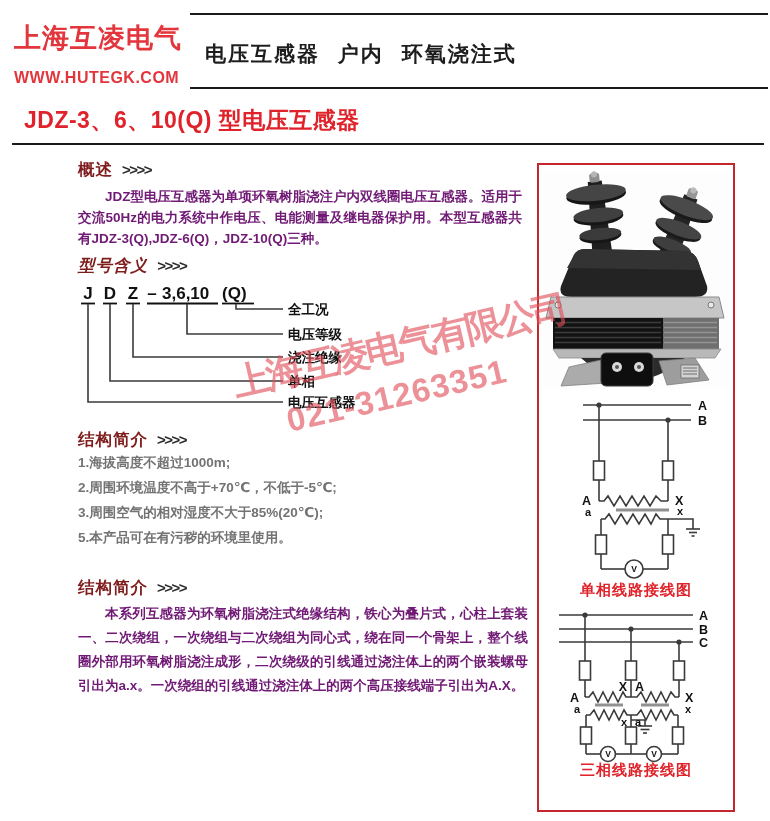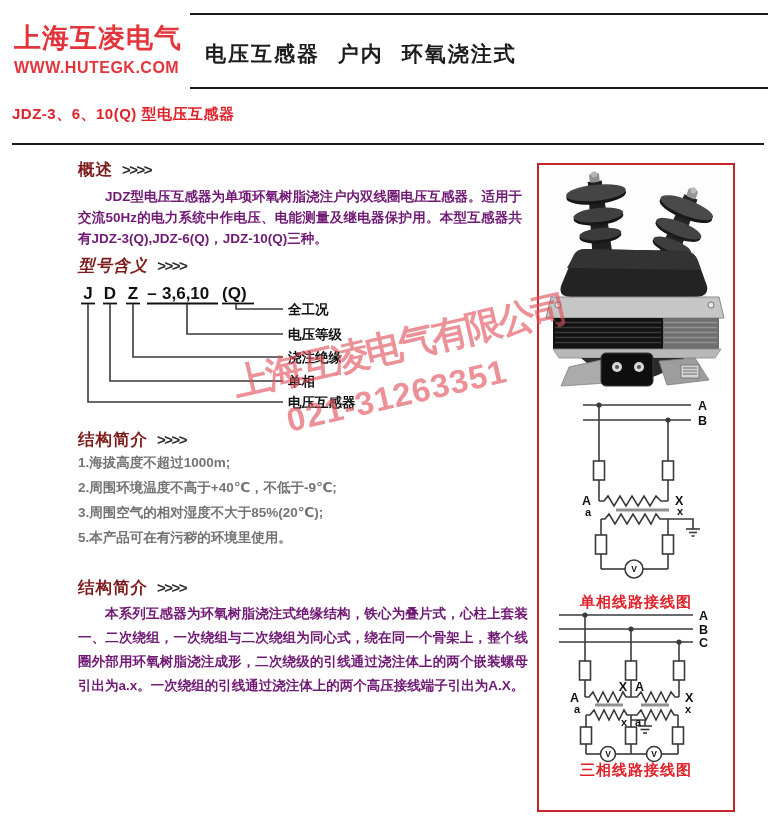--- a/index.html
+++ b/index.html
@@ -2,26 +2,26 @@
 <html><head>
 <meta charset="utf-8">
 <style>
   html,body{margin:0;padding:0;background:#ffffff;}
   body{font-family:"Liberation Sans","DejaVu Sans",sans-serif;}
   #page{position:relative;width:770px;height:821px;background:#fff;overflow:hidden;}
 
   
   .logo{position:absolute;left:14px;top:20px;width:180px;text-align:left;}
   .logo-name{font-size:27px;font-weight:800;color:#e2353c;letter-spacing:1px;white-space:nowrap;}
-  .logo-site{font-size:16px;font-weight:700;color:#e2353c;letter-spacing:.5px;margin-top:3px;}
+  .logo-site{font-size:16px;font-weight:700;color:#e2353c;letter-spacing:.5px;margin-top:13px;}
   .rule{position:absolute;background:#1a1a1a;height:2px;}
   .rule-t1{left:190px;right:2px;top:13px;}
   .rule-t2{left:190px;right:2px;top:87px;}
   .doc-title{position:absolute;left:205px;top:40px;font-size:21px;font-weight:700;color:#1d1d1d;letter-spacing:2px;word-spacing:10px;}
-  .banner{position:absolute;left:12px;top:105px;font-size:15px;font-weight:800;color:#e0222a;letter-spacing:.5px;}
+  .banner{position:absolute;left:24px;top:105px;font-size:23px;font-weight:800;color:#e0222a;letter-spacing:.5px;}
   .rule-full{left:12px;right:6px;top:143px;}
 
   
   .sec-head{position:absolute;left:78px;white-space:nowrap;}
   .sec-head .red{font-size:16.5px;font-weight:800;color:#7f1d1d;letter-spacing:1px;}
   .sec-head .arrows{font-size:15px;font-weight:800;color:#2b2b2b;letter-spacing:-1.5px;margin-left:9px;}
 
   .body-text{position:absolute;left:78px;color:#701a75;font-weight:600;font-size:13.5px;text-align:justify;}
   .p-overview{top:186px;width:444px;line-height:21px;text-indent:2em;}
   .p-structure{top:602px;width:450px;line-height:24px;text-indent:2em;}
@@ -33,21 +33,21 @@
   .mt{font-size:17px;font-weight:800;fill:#111;}
   .ml{font-size:13.5px;font-weight:700;fill:#111;}
 
   
   .panel{position:absolute;left:537px;top:163px;width:194px;height:645px;border:2px solid #c5262b;background:#fff;}
   .photo{position:absolute;left:4px;top:6px;}
   .diag{position:absolute;left:2px;}
   .diag-1{top:232px;}
   .diag-3{top:444px;}
   .caption{position:absolute;left:0;width:100%;text-align:center;font-size:15px;font-weight:800;color:#e0222a;letter-spacing:1px;}
-  .cap-1{top:428px;}
+  .cap-1{top:416px;}
   .cap-3{top:596px;}
   .dl{font-size:12.5px;font-weight:700;fill:#111;}
   .dm{font-size:11px;font-weight:700;fill:#111;}
   .dv{font-size:8.5px;font-weight:700;fill:#111;}
   .wire{stroke:#3a3a3a;stroke-width:1.6;fill:none;}
   .fuse{fill:#fff;stroke:#3a3a3a;stroke-width:1.6;}
   .corebar{stroke:#909090;stroke-width:3;fill:none;}
 
   
   .watermark{position:absolute;left:228px;top:360px;transform:rotate(-13deg);transform-origin:0 0;z-index:50;pointer-events:none;white-space:nowrap;}
@@ -109,21 +109,21 @@
     <text class="ml" x="210" y="80">浇注绝缘</text>
     <text class="ml" x="210" y="104">单相</text>
     <text class="ml" x="210" y="125">电压互感器</text>
   </svg>
 
   <div class="sec-head" style="top:429px;">
     <span class="red">结构简介</span><span class="arrows">&gt;&gt;&gt;&gt;</span>
   </div>
   <div class="cond-list">
     <div class="cond-item">1.海拔高度不超过1000m;</div>
-    <div class="cond-item">2.周围环境温度不高于+40℃，不低于-9℃;</div>
+    <div class="cond-item">2.周围环境温度不高于+70℃，不低于-5℃;</div>
     <div class="cond-item">3.周围空气的相对湿度不大于85%(20℃);</div>
     <div class="cond-item">5.本产品可在有污秽的环境里使用。</div>
   </div>
 
   <div class="sec-head" style="top:577px;">
     <span class="red">结构简介</span><span class="arrows">&gt;&gt;&gt;&gt;</span>
   </div>
   <div class="body-text p-structure">本系列互感器为环氧树脂浇注式绝缘结构，铁心为叠片式，心柱上套装一、二次绕组，一次绕组与二次绕组为同心式，绕在同一个骨架上，整个线圈外部用环氧树脂浇注成形，二次绕级的引线通过浇注体上的两个嵌装螺母引出为a.x。一次绕组的引线通过浇注体上的两个高压接线端子引出为A.X。</div>
 
   <div class="panel">

